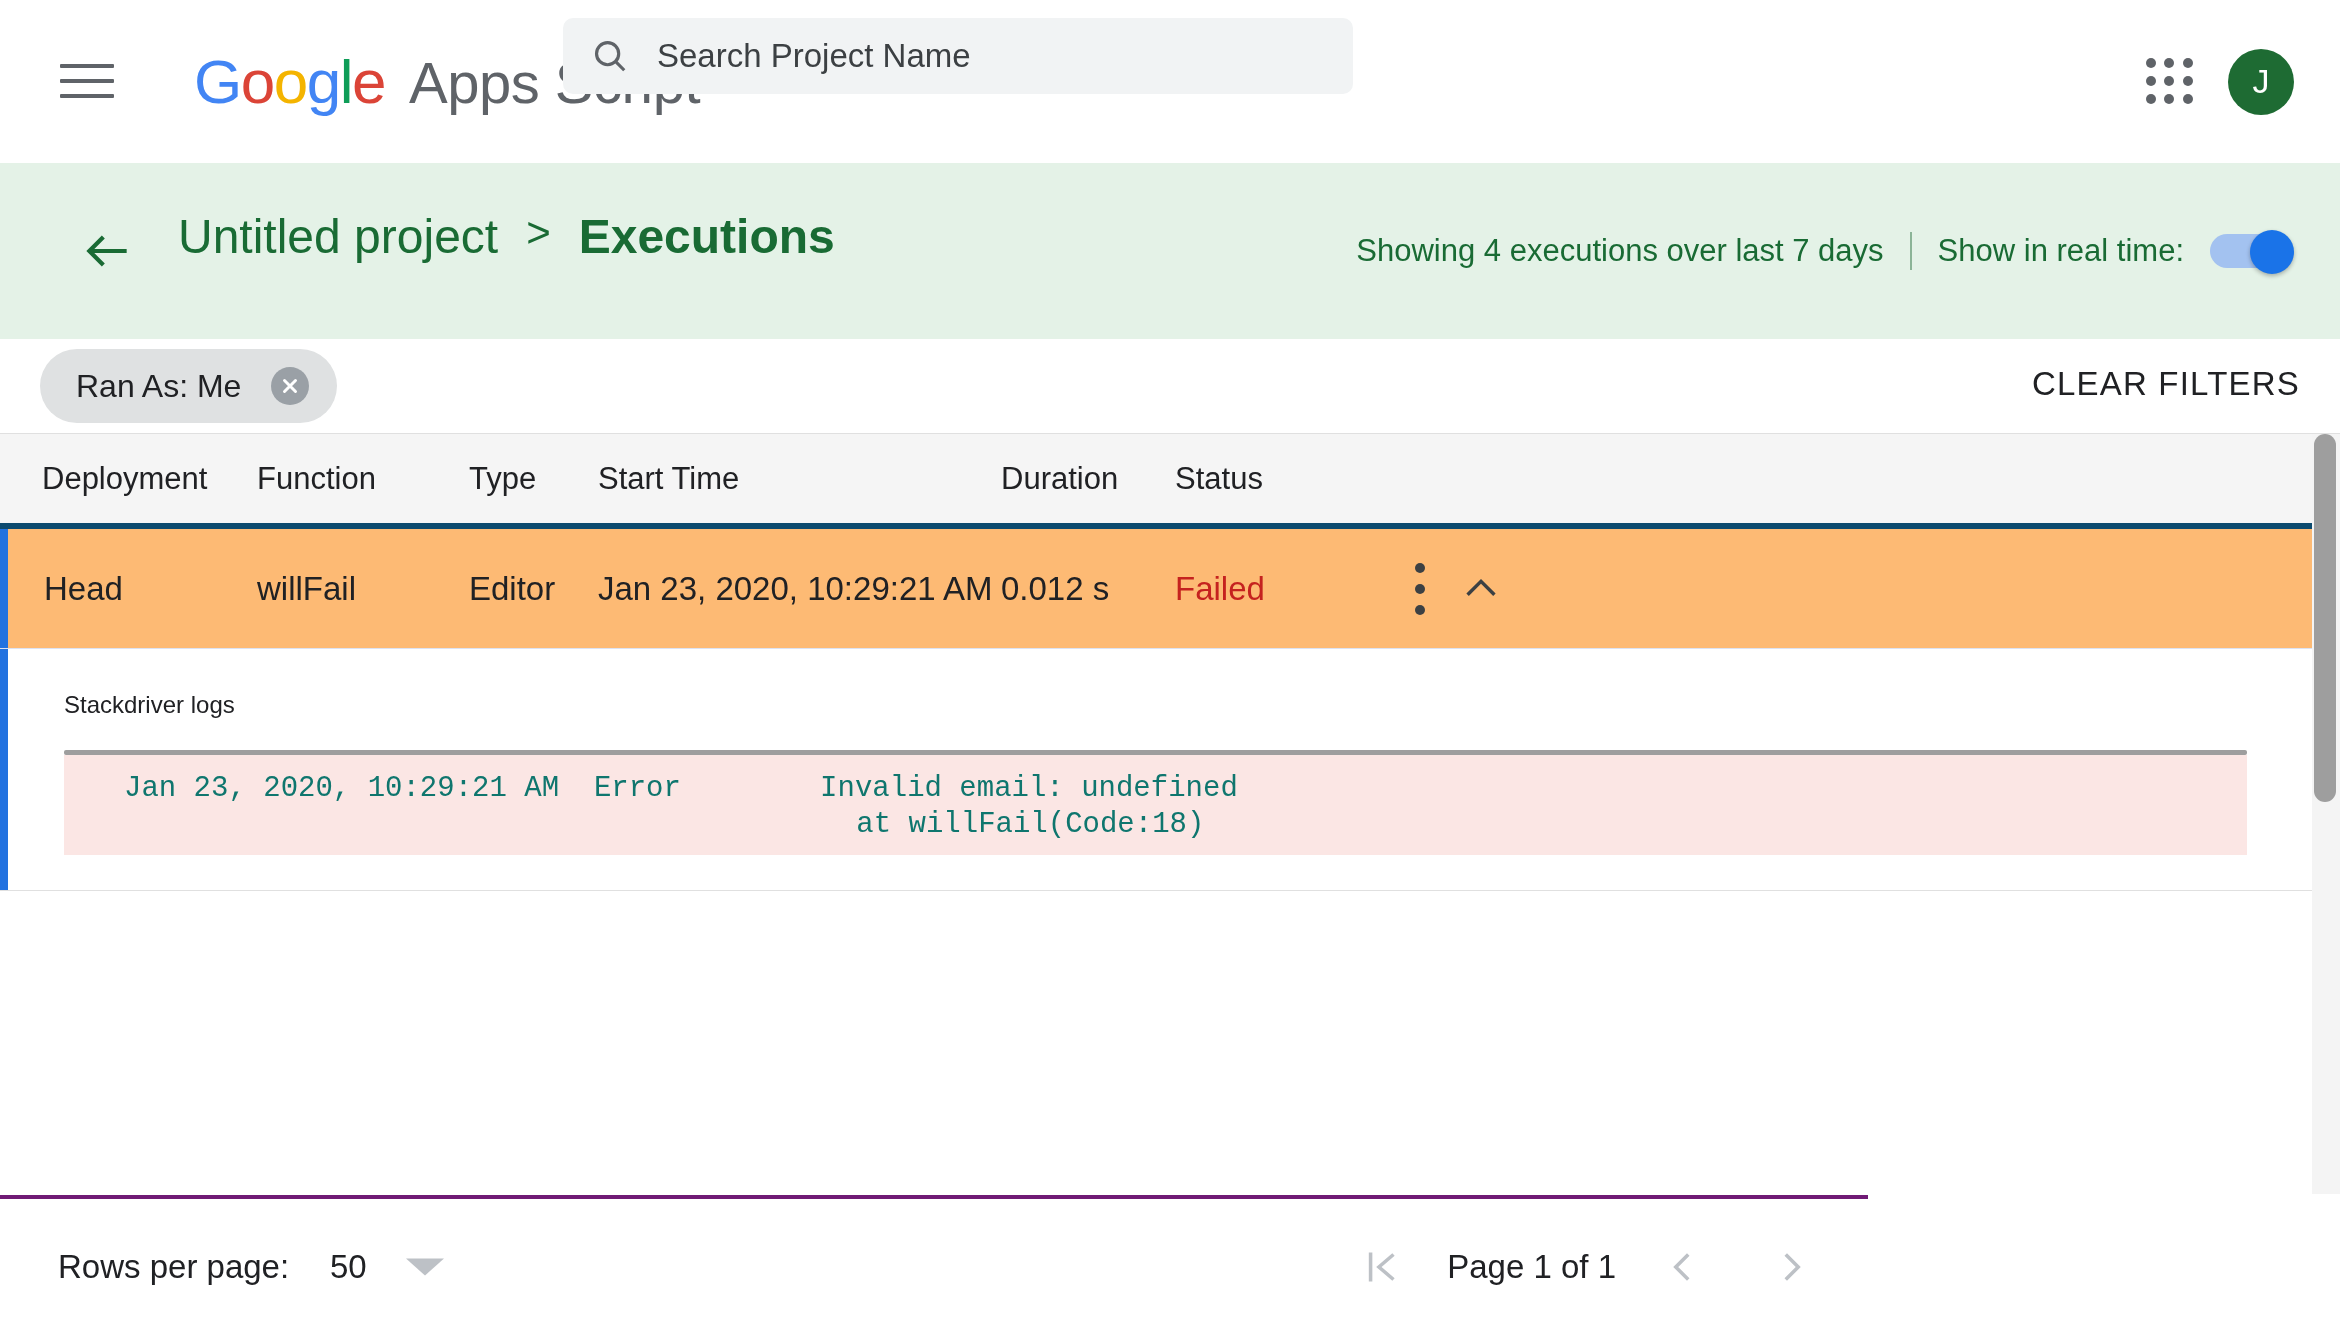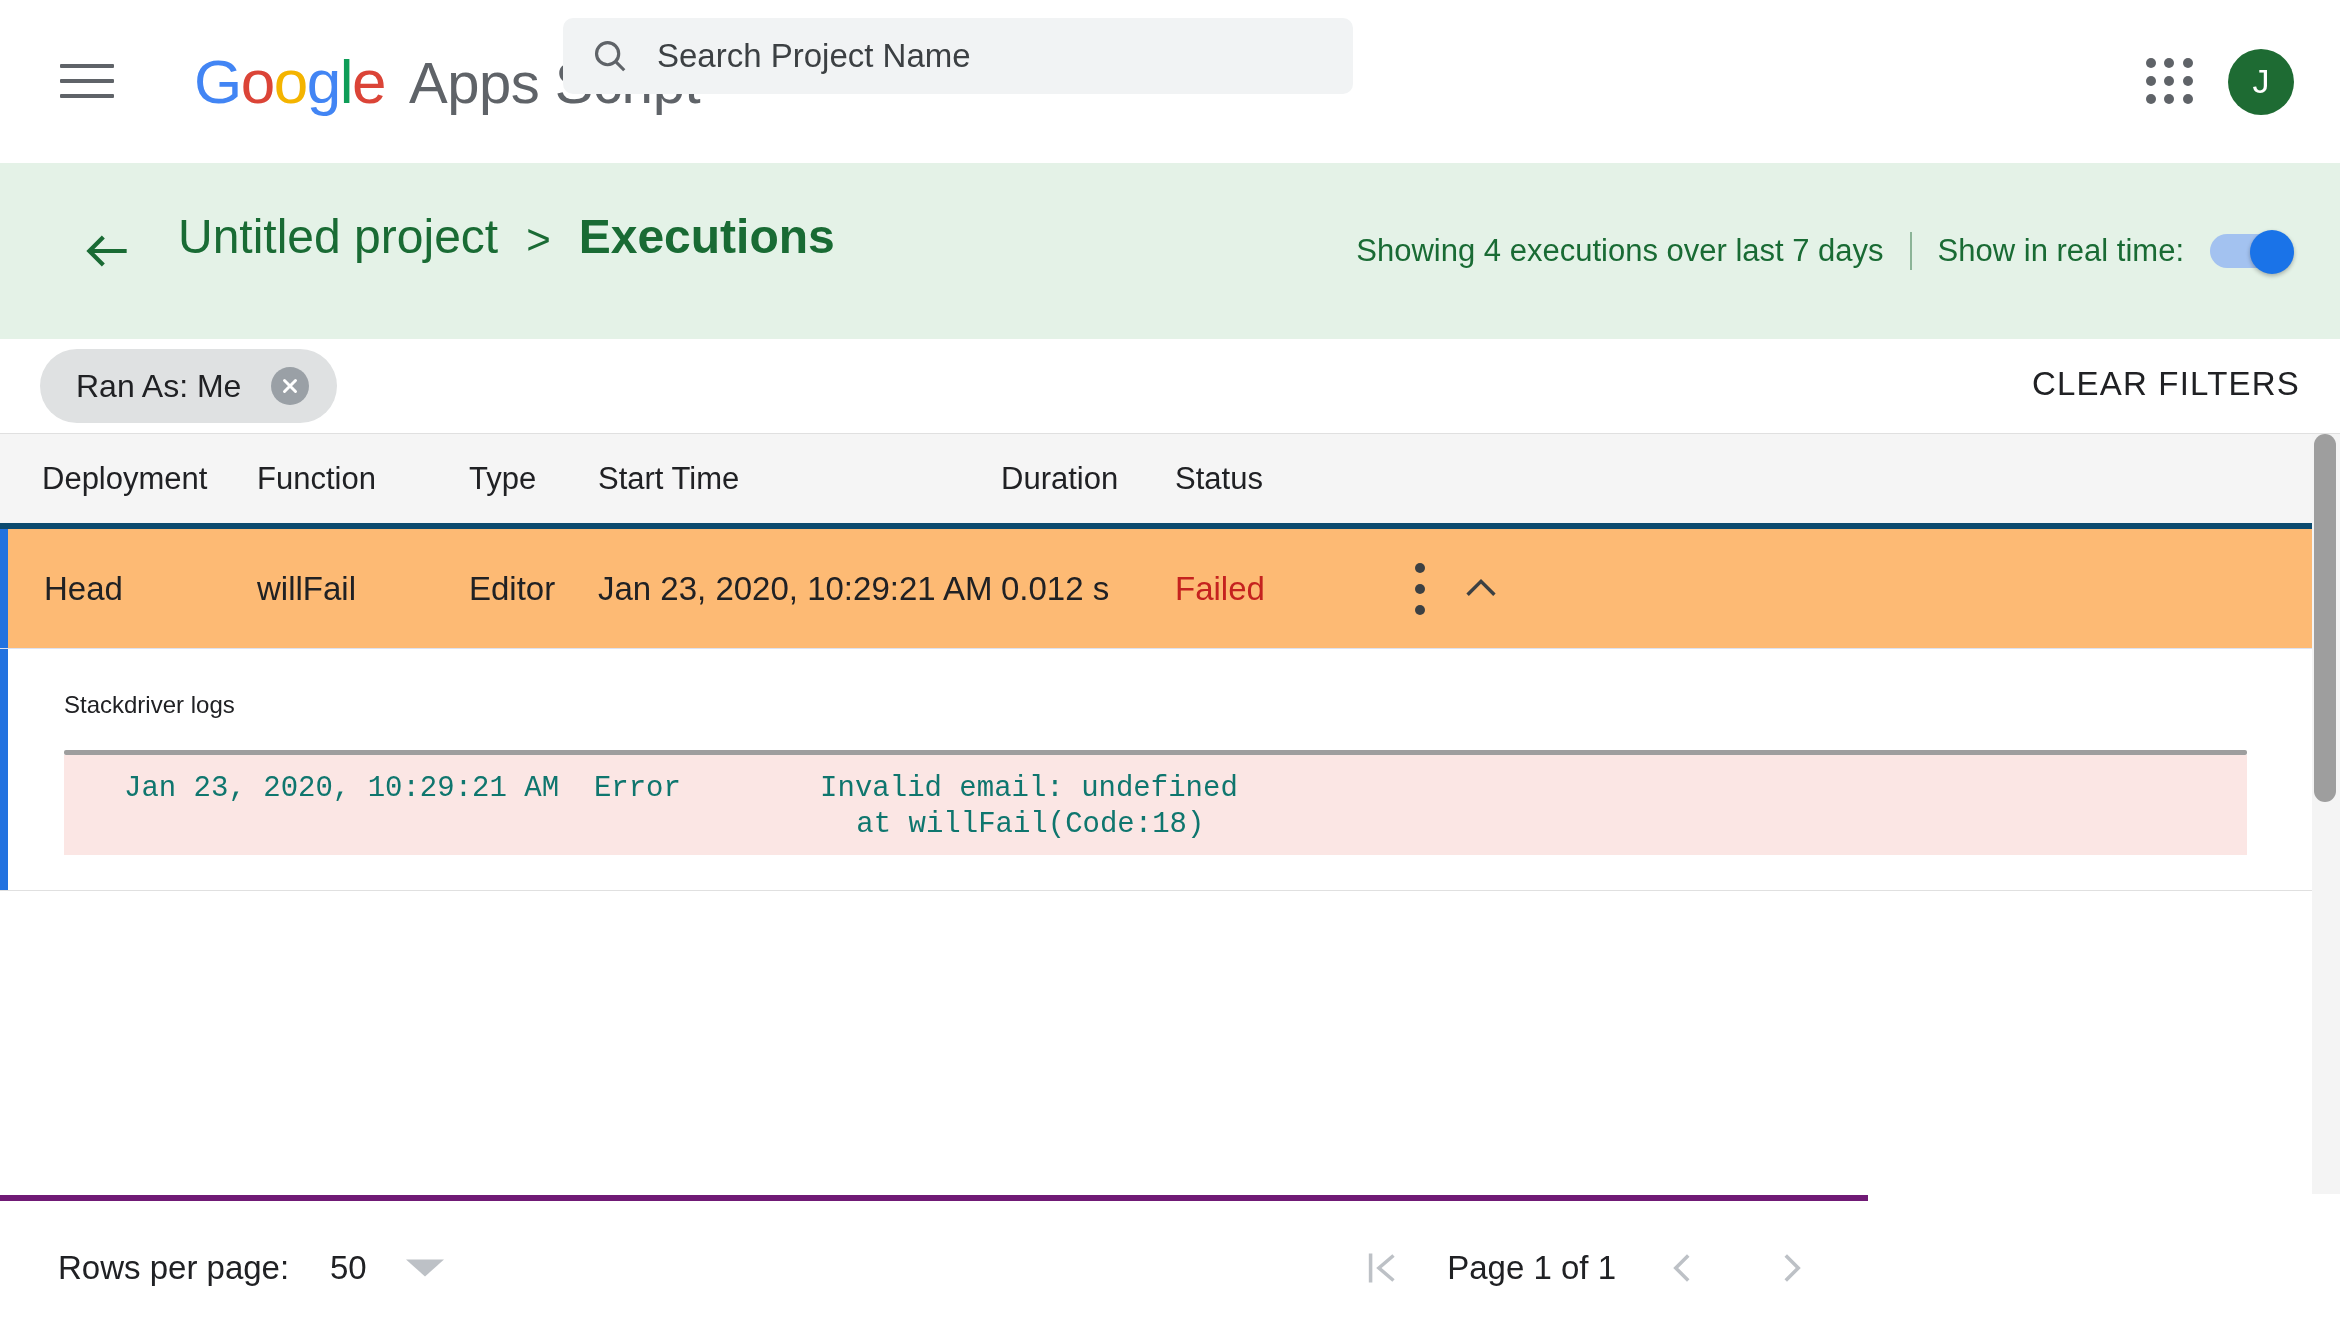--- a/index.html
+++ b/index.html
@@ -54,21 +54,21 @@
     cursor:pointer; font-family:"Liberation Sans", sans-serif;
   }
 
   
   .banner {
     position:absolute; left:0; top:163px; width:2340px; height:176px;
     background:#e4f2e7;
   }
   .banner-inner { position:absolute; left:0; top:0; width:2340px; height:176px; }
   .back-arrow { position:absolute; left:80px; top:60px; width:56px; height:56px; cursor:pointer; }
-  .crumbs { position:absolute; left:178px; top:46px; display:flex; align-items:flex-end; gap:28px; }
+  .crumbs { position:absolute; left:178px; top:46px; display:flex; align-items:flex-start; gap:28px; }
   .crumb-project { font-size:48px; color:#196b34; font-weight:400; cursor:pointer; white-space:nowrap; }
   .crumb-sep { font-size:42px; color:#196b34; }
   .crumb-current { font-size:48px; color:#196b34; font-weight:700; white-space:nowrap; }
 
   .banner-right { position:absolute; right:46px; top:0; height:176px; display:flex; align-items:center; }
   .showing-text { font-size:31px; color:#196b34; white-space:nowrap; }
   .vbar { margin:0 26px; width:2px; height:38px; background:#8bb497; }
   .realtime-label { font-size:31px; color:#196b34; white-space:nowrap; margin-right:26px; }
   .toggle { position:relative; width:84px; height:42px; cursor:pointer; }
   .toggle .track { position:absolute; left:0; top:4px; width:76px; height:34px; border-radius:17px; background:#a3c2f0; }
@@ -123,21 +123,21 @@
     white-space:pre; line-height:1.25;
   }
   .log-line.l1 { padding-left:60px; }
   .log-line.l2 { padding-left:44px; }
 
   
   .scrollbar { position:absolute; right:0px; top:434px; width:28px; height:760px; background:#f4f4f4; }
   .scrollthumb { position:absolute; right:4px; top:0px; width:22px; height:368px; border-radius:11px; background:#9e9e9e; cursor:pointer; }
 
   
-  .footer { position:absolute; left:0; bottom:0; width:1868px; height:139px; background:#fff; border-top:6px solid #701a75; }
+  .footer { position:absolute; left:0; bottom:0; width:1868px; height:139px; background:#fff; border-top:4px solid #701a75; }
   .rpp-label { position:absolute; left:58px; top:50%; transform:translateY(-50%); font-size:33px; color:#202124; white-space:nowrap; }
   .rpp-value { position:absolute; left:330px; top:50%; transform:translateY(-50%); font-size:33px; color:#202124; }
   .rpp-caret { position:absolute; left:406px; top:50%; transform:translateY(-50%); width:0; height:0; border-left:19px solid transparent; border-right:19px solid transparent; border-top:17px solid #bdc1c6; cursor:pointer; }
 
   .pager { position:absolute; right:46px; top:50%; transform:translateY(-50%); display:flex; align-items:center; }
   .pg-btn { width:60px; height:60px; display:flex; align-items:center; justify-content:center; cursor:pointer; }
   .page-text { font-size:33px; color:#202124; white-space:nowrap; margin:0 36px; }
 </style>
 </head>
 <body>

